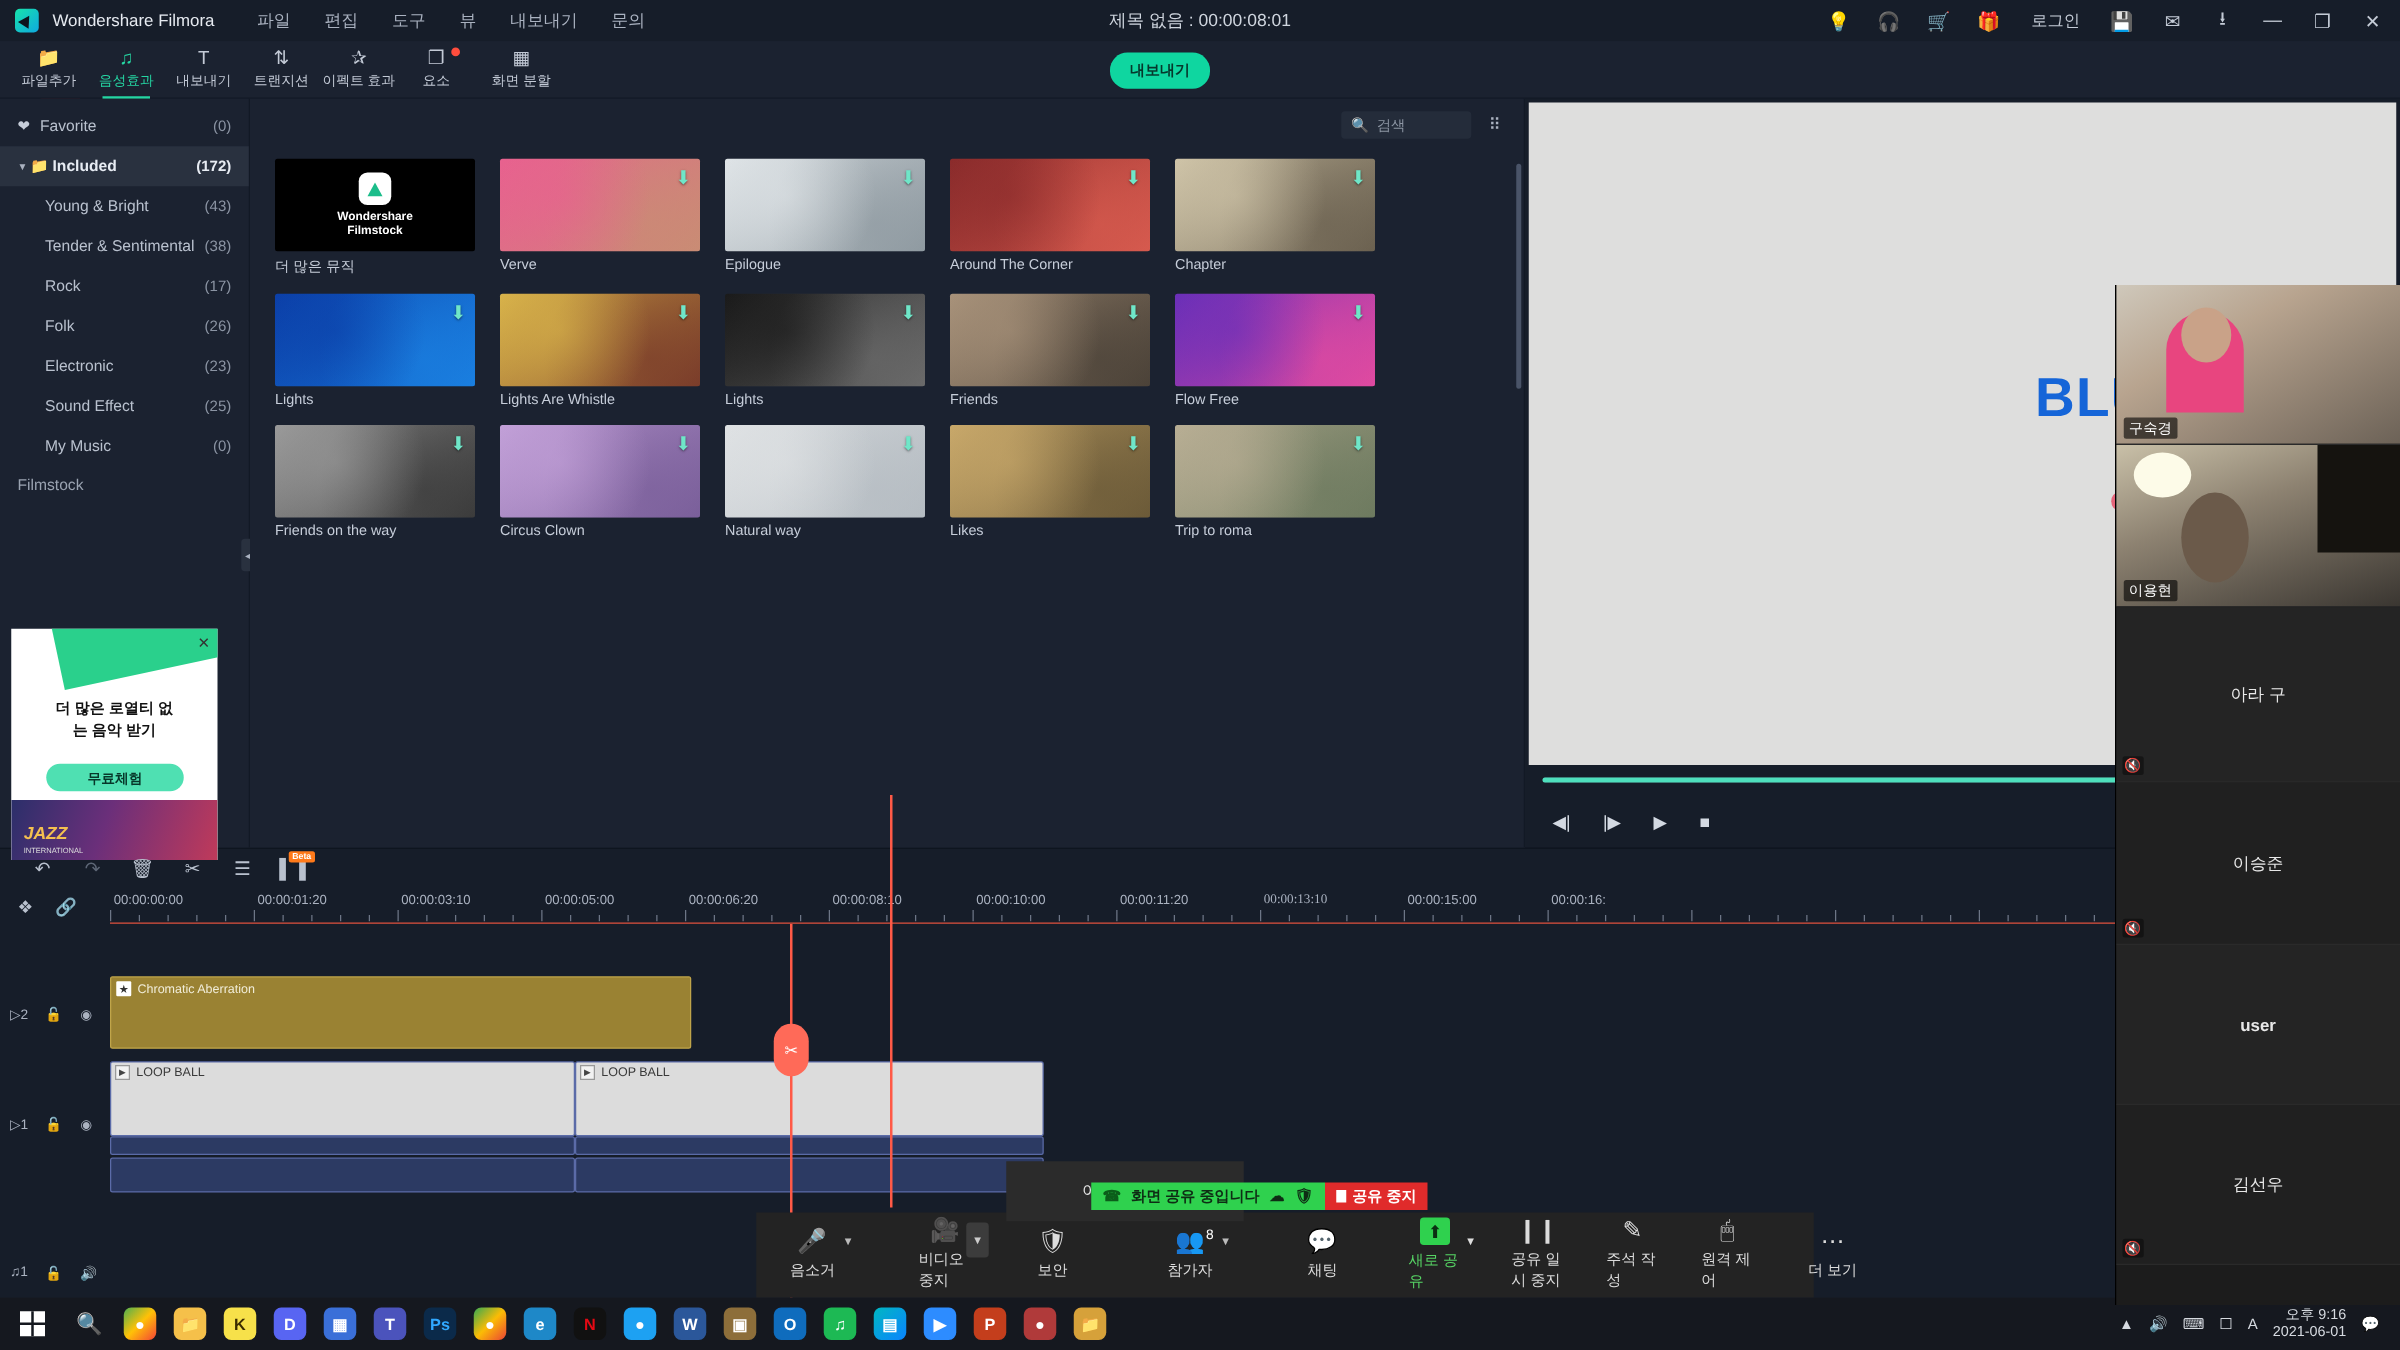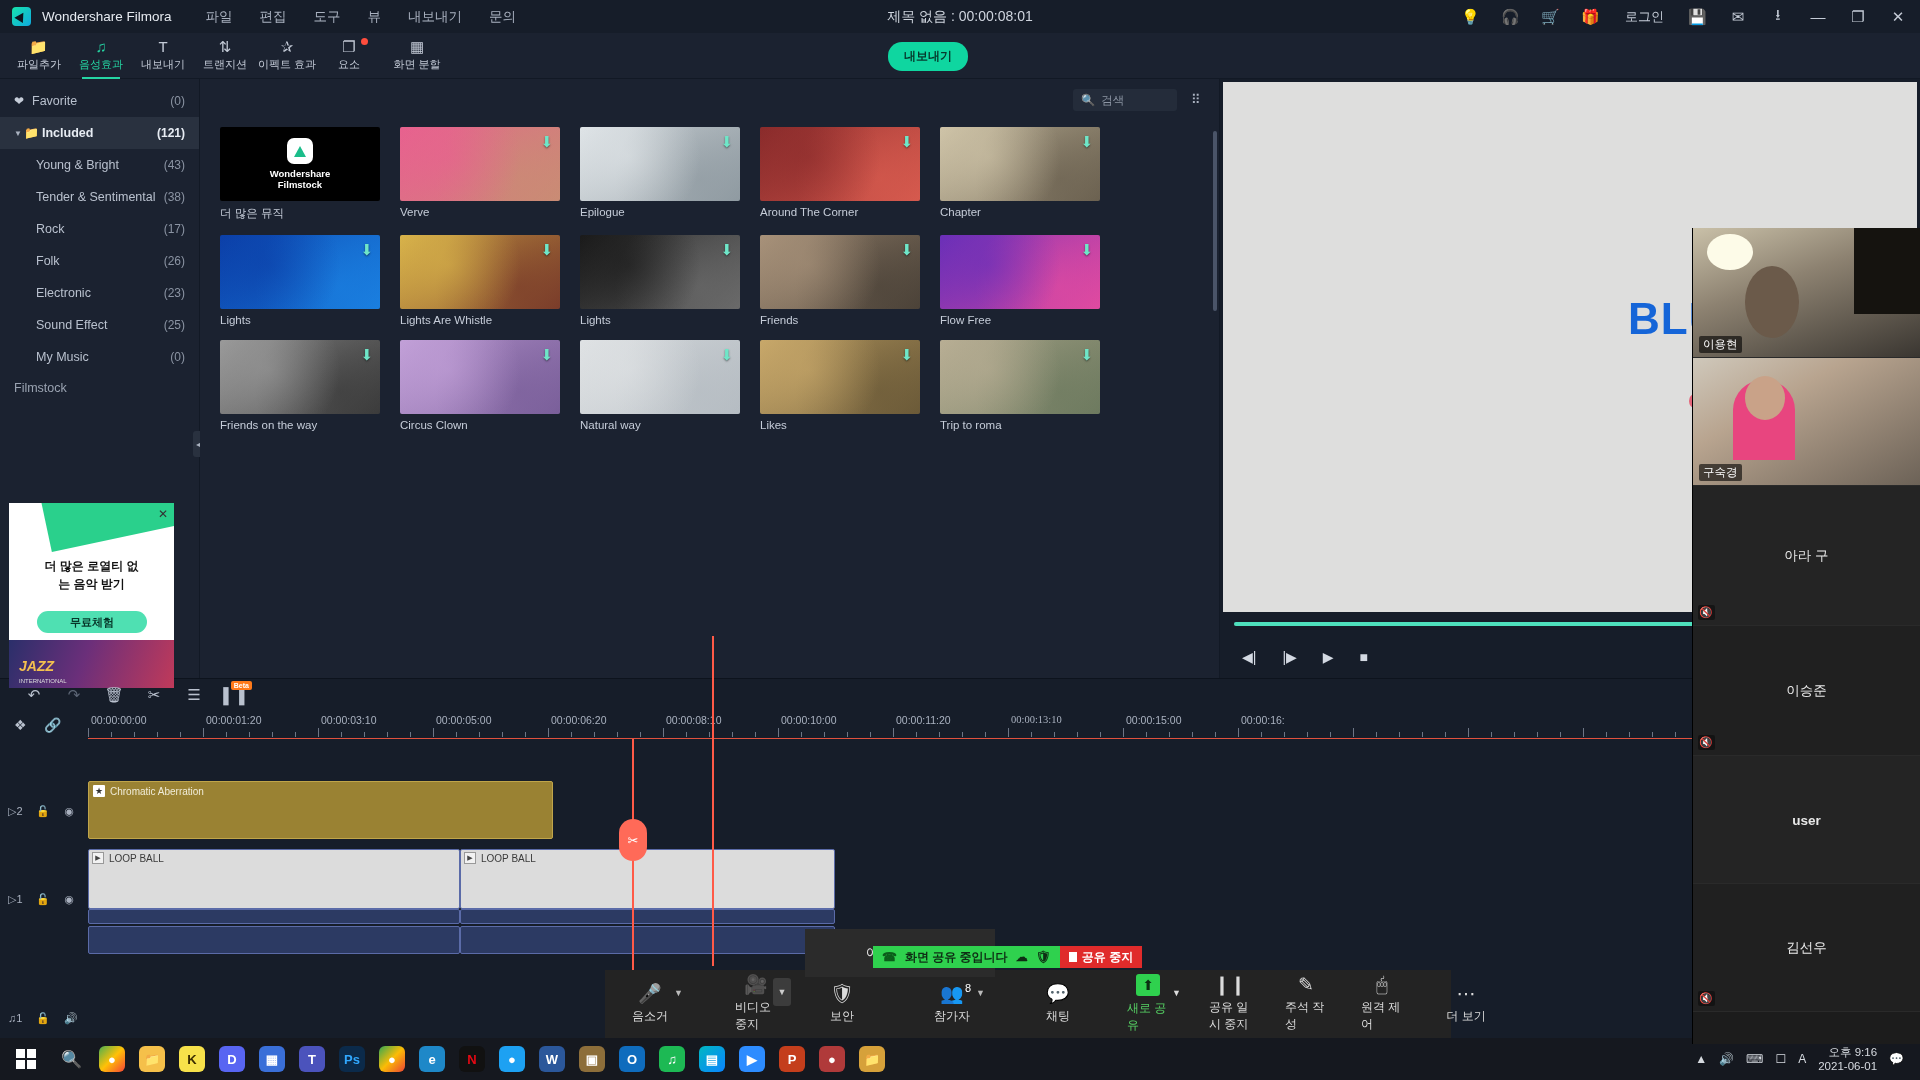--- a/index.html
+++ b/index.html
@@ -293,21 +293,21 @@
     <div class="sidebar">
       <div class="sb-row" style="margin-top:6px">
         <span class="sb-ic">❤</span>
         <span class="lbl">Favorite</span>
         <span class="cnt">(0)</span>
         </div>
       <div class="sb-row sel">
         <span class="caret">▼</span>
         <span class="sb-ic">📁</span>
         <span class="lbl">Included</span>
-        <span class="cnt">(121)</span>
+        <span class="cnt">(172)</span>
         </div>
       <div class="sb-row child">
         <span class="lbl">Young &amp; Bright</span>
         <span class="cnt">(43)</span>
         </div>
       <div class="sb-row child">
         <span class="lbl">Tender &amp; Sentimental</span>
         <span class="cnt">(38)</span>
         </div>
       <div class="sb-row child">
@@ -743,30 +743,30 @@
         <span>오후 9:16</span><br>
         <span>2021-06-01</span>
       </span>
       <span>💬</span>
     </div>
   </div>
 
   <div class="zoomline"></div>
 
   <div class="zpanel">
+    <div class="ztile cam2" style="height:128px">
+      <div class="face" style="left:40px;top:22px;width:62px;height:80px;background:#e8457f;border-radius:30px 30px 0 0"></div>
+      <div class="face" style="left:52px;top:18px;width:40px;height:44px;background:#c9a288"></div>
+      <div class="nm">구숙경</div>
+    </div>
     <div class="ztile cam1" style="height:130px">
       <div class="face" style="left:52px;top:38px;width:54px;height:72px;background:#6b5a4a"></div>
       <div class="face" style="left:14px;top:6px;width:46px;height:36px;background:#fdfbe8;border-radius:50%"></div>
       <div class="face" style="right:0;top:0;width:66px;height:86px;background:#15130f;border-radius:0"></div>
       <div class="nm">이용현</div>
-    </div>
-    <div class="ztile cam2" style="height:128px">
-      <div class="face" style="left:40px;top:22px;width:62px;height:80px;background:#e8457f;border-radius:30px 30px 0 0"></div>
-      <div class="face" style="left:52px;top:18px;width:40px;height:44px;background:#c9a288"></div>
-      <div class="nm">구숙경</div>
     </div>
     <div class="ztile" style="height:140px;background:#242424">
       <div class="nmc">아라 구</div>
       <div class="mute">🔇</div>
     </div>
     <div class="ztile" style="height:130px;background:#202020">
       <div class="nmc">이승준</div>
       <div class="mute">🔇</div>
     </div>
     <div class="ztile" style="height:128px;background:#242424">

